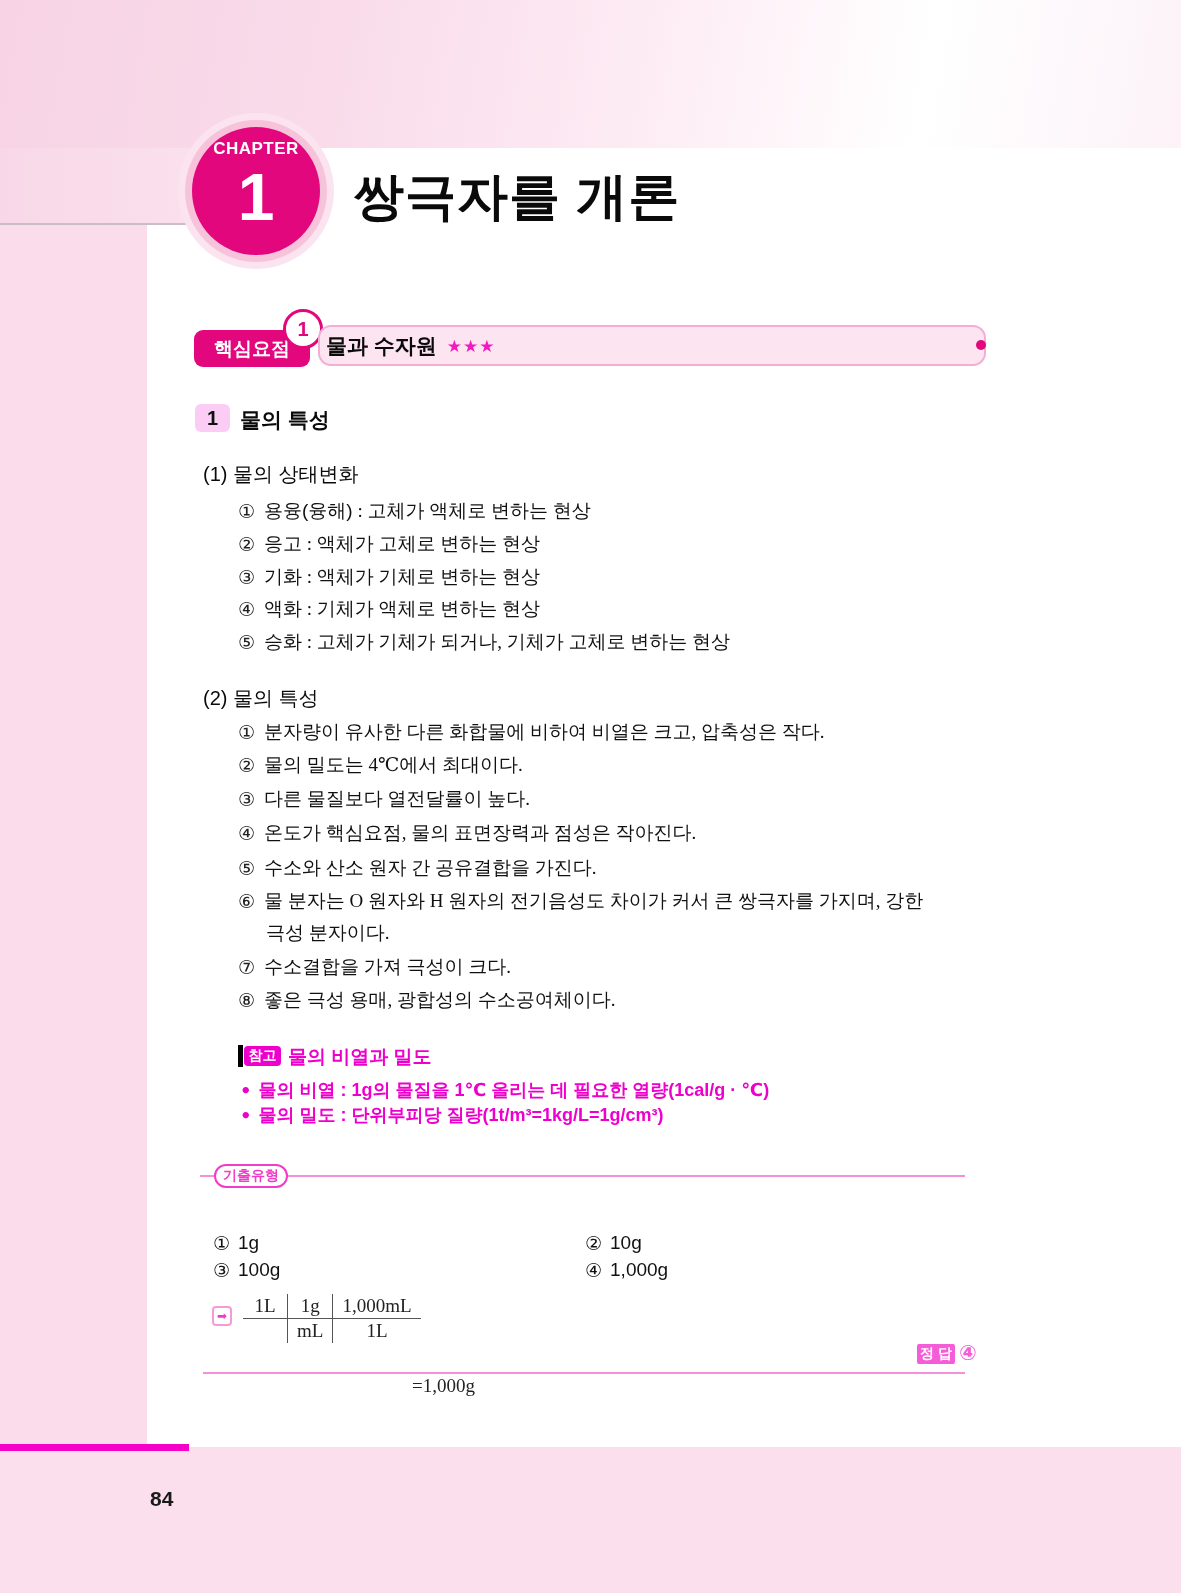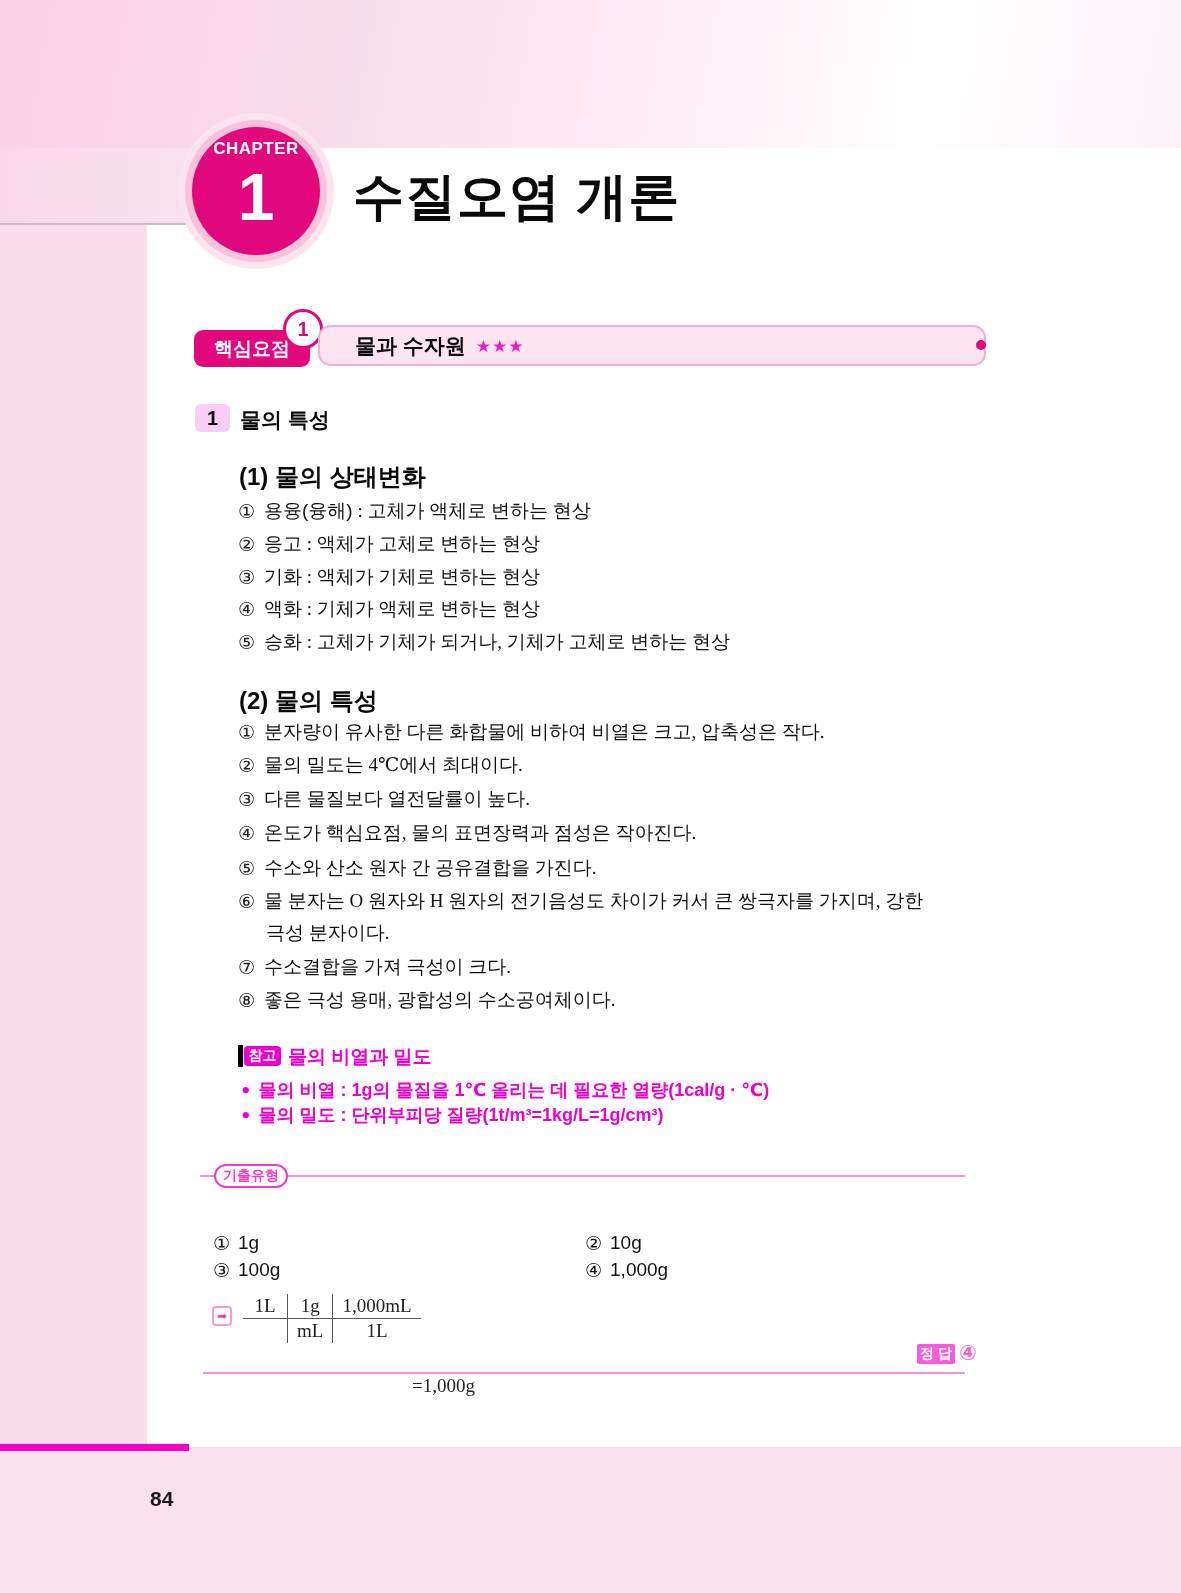--- a/index.html
+++ b/index.html
@@ -29,30 +29,30 @@
 
   
   #keypoint-badge{left:194px;top:330px;width:116px;height:37px;background:#e3077e;
     border-radius:9px 14px 9px 9px;display:flex;align-items:center;justify-content:center;
     color:#fff;font-size:19px;font-weight:bold;}
   #keypoint-circle{left:283px;top:309px;width:34px;height:34px;border-radius:50%;background:#fff;
     border:3px solid #e3077e;display:flex;align-items:center;justify-content:center;
     color:#e3077e;font-size:20px;font-weight:bold;}
   #topic-box{left:318px;top:325px;width:668px;height:41px;background:#fce4f1;
     border:2px solid #f2aed4;border-radius:13px;display:flex;align-items:center;box-sizing:border-box;}
-  #topic-title{margin-left:35px;font-size:21px;font-weight:bold;color:#0a0a0a;}
+  #topic-title{margin-left:6px;font-size:21px;font-weight:bold;color:#0a0a0a;}
   #topic-stars{margin-left:10px;font-size:17px;color:#f318c2;letter-spacing:1px;font-family:"DejaVu Sans",sans-serif;}
   #topic-dot{left:976px;top:340px;width:10px;height:10px;border-radius:50%;background:#e3077e;}
 
   
   #sub1-badge{left:195px;top:404px;width:35px;height:28px;background:#fbcdf4;border-radius:6px;
     display:flex;align-items:center;justify-content:center;font-size:20px;font-weight:bold;color:#111;}
   #sub1-title{left:240px;top:406px;font-size:21px;font-weight:bold;color:#0a0a0a;}
 
-  .part-heading{font-size:24px;font-weight:bold;color:#0a0a0a;margin-left:36px;}
+  .part-heading{font-size:20px;font-weight:normal;color:#0a0a0a;}
   .item{display:flex;align-items:flex-start;font-size:19px;line-height:22px;}
   .item .marker{font-family:"DejaVu Sans",sans-serif;color:#222;margin-right:9px;font-size:19px;}
   .serif, .item .txt{font-family:"Liberation Serif","DejaVu Serif",serif;color:#111;}
   .item .term{font-weight:normal;font-family:"Liberation Sans","DejaVu Sans",sans-serif;}
 
   
   #note-bar{left:238px;top:1045px;width:5px;height:22px;background:#000;}
   #note-badge{left:244px;top:1046px;width:37px;height:20px;background:#ee00cc;border-radius:4px;
     display:flex;align-items:center;justify-content:center;color:#fff;font-size:14px;font-weight:bold;}
   #note-title{left:288px;top:1044px;font-size:19px;font-weight:bold;color:#ee00cc;}
@@ -93,21 +93,21 @@
   <div class="abs" id="left-sidebar"></div>
   <div class="abs" id="bottom-band"></div>
   <div class="abs" id="bottom-bar"></div>
   <div class="abs" id="page-number">84</div>
 
   <div class="abs" id="chapter-ring"></div>
   <div class="abs" id="chapter-circle">
     <div id="chapter-label">CHAPTER</div>
     <div id="chapter-number">1</div>
   </div>
-  <div class="abs" id="chapter-title">수질오염 개론</div>
+  <div class="abs" id="chapter-title">쌍극자를 개론</div>
 
   <div class="abs" id="keypoint-badge">핵심요점</div>
   <div class="abs" id="keypoint-circle">1</div>
   <div class="abs" id="topic-box">
     <span id="topic-title">물과 수자원</span>
     <span id="topic-stars">★★★</span>
   </div>
   <div class="abs" id="topic-dot"></div>
 
   <div class="abs" id="sub1-badge">1</div>

